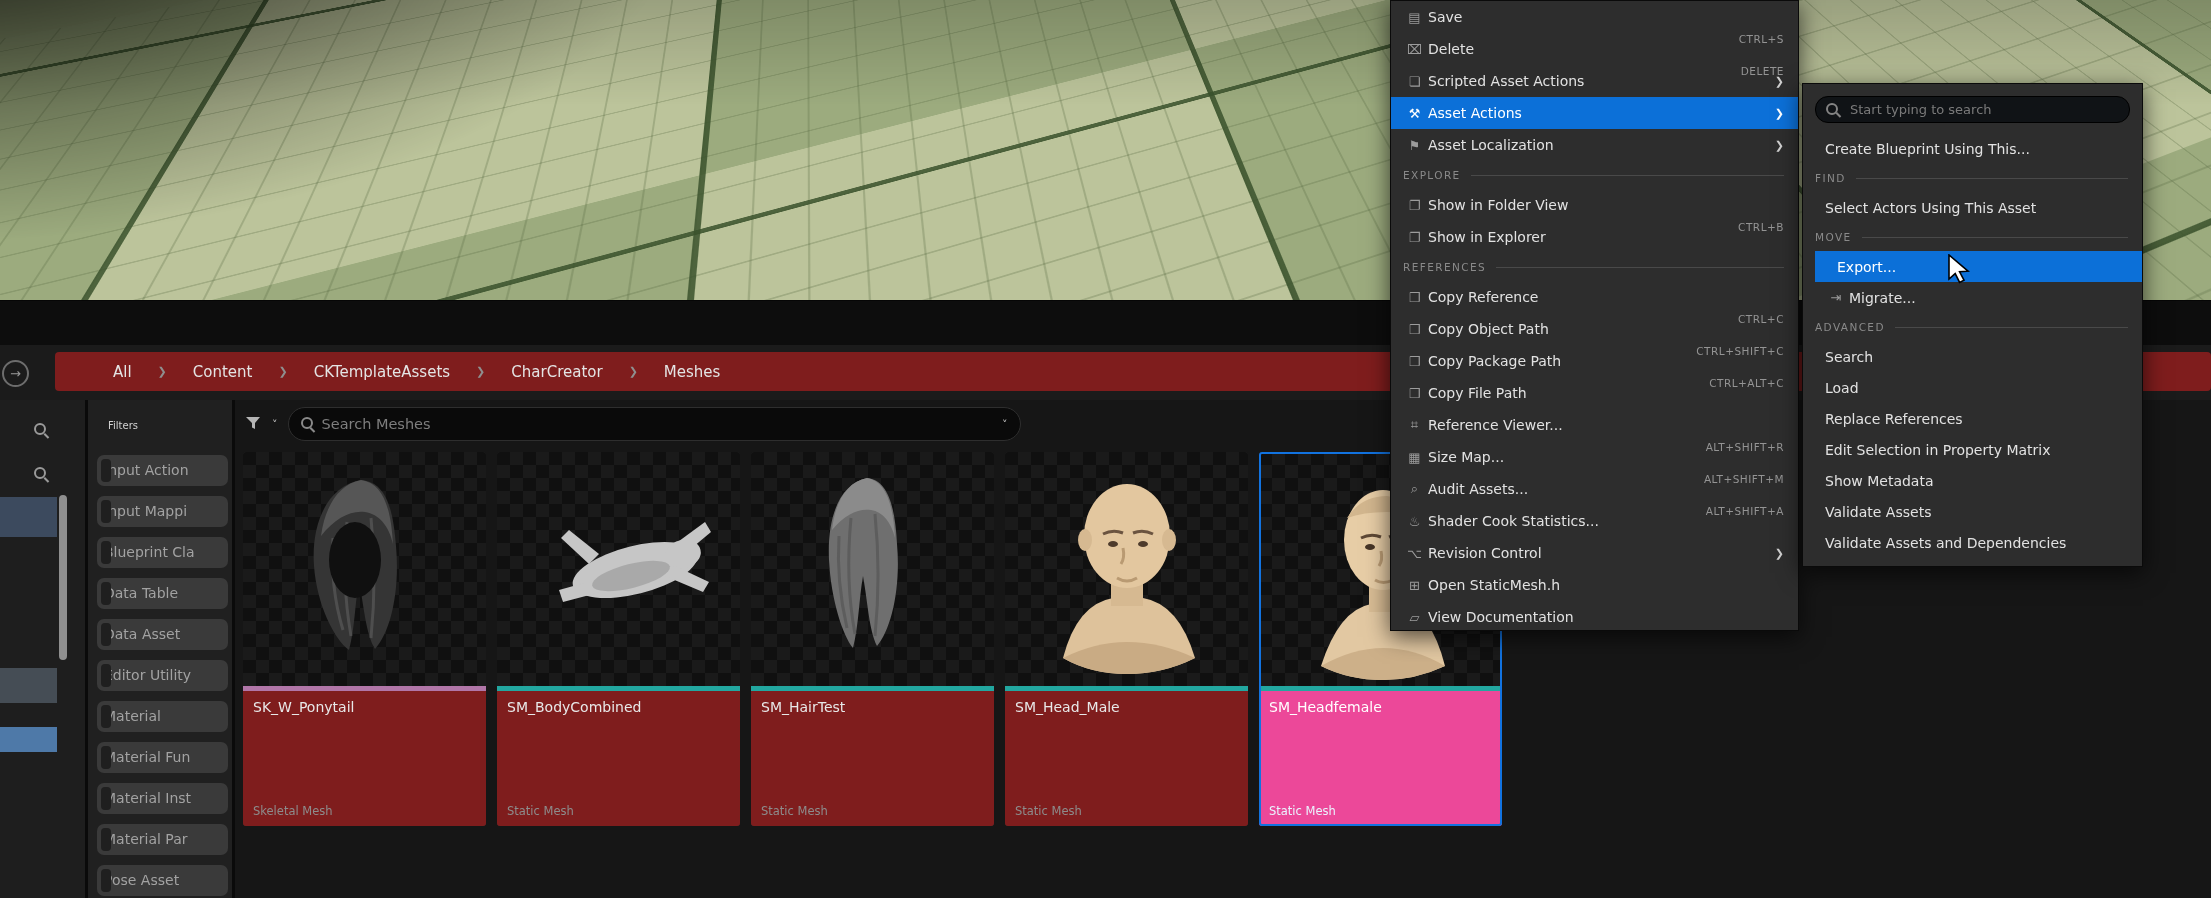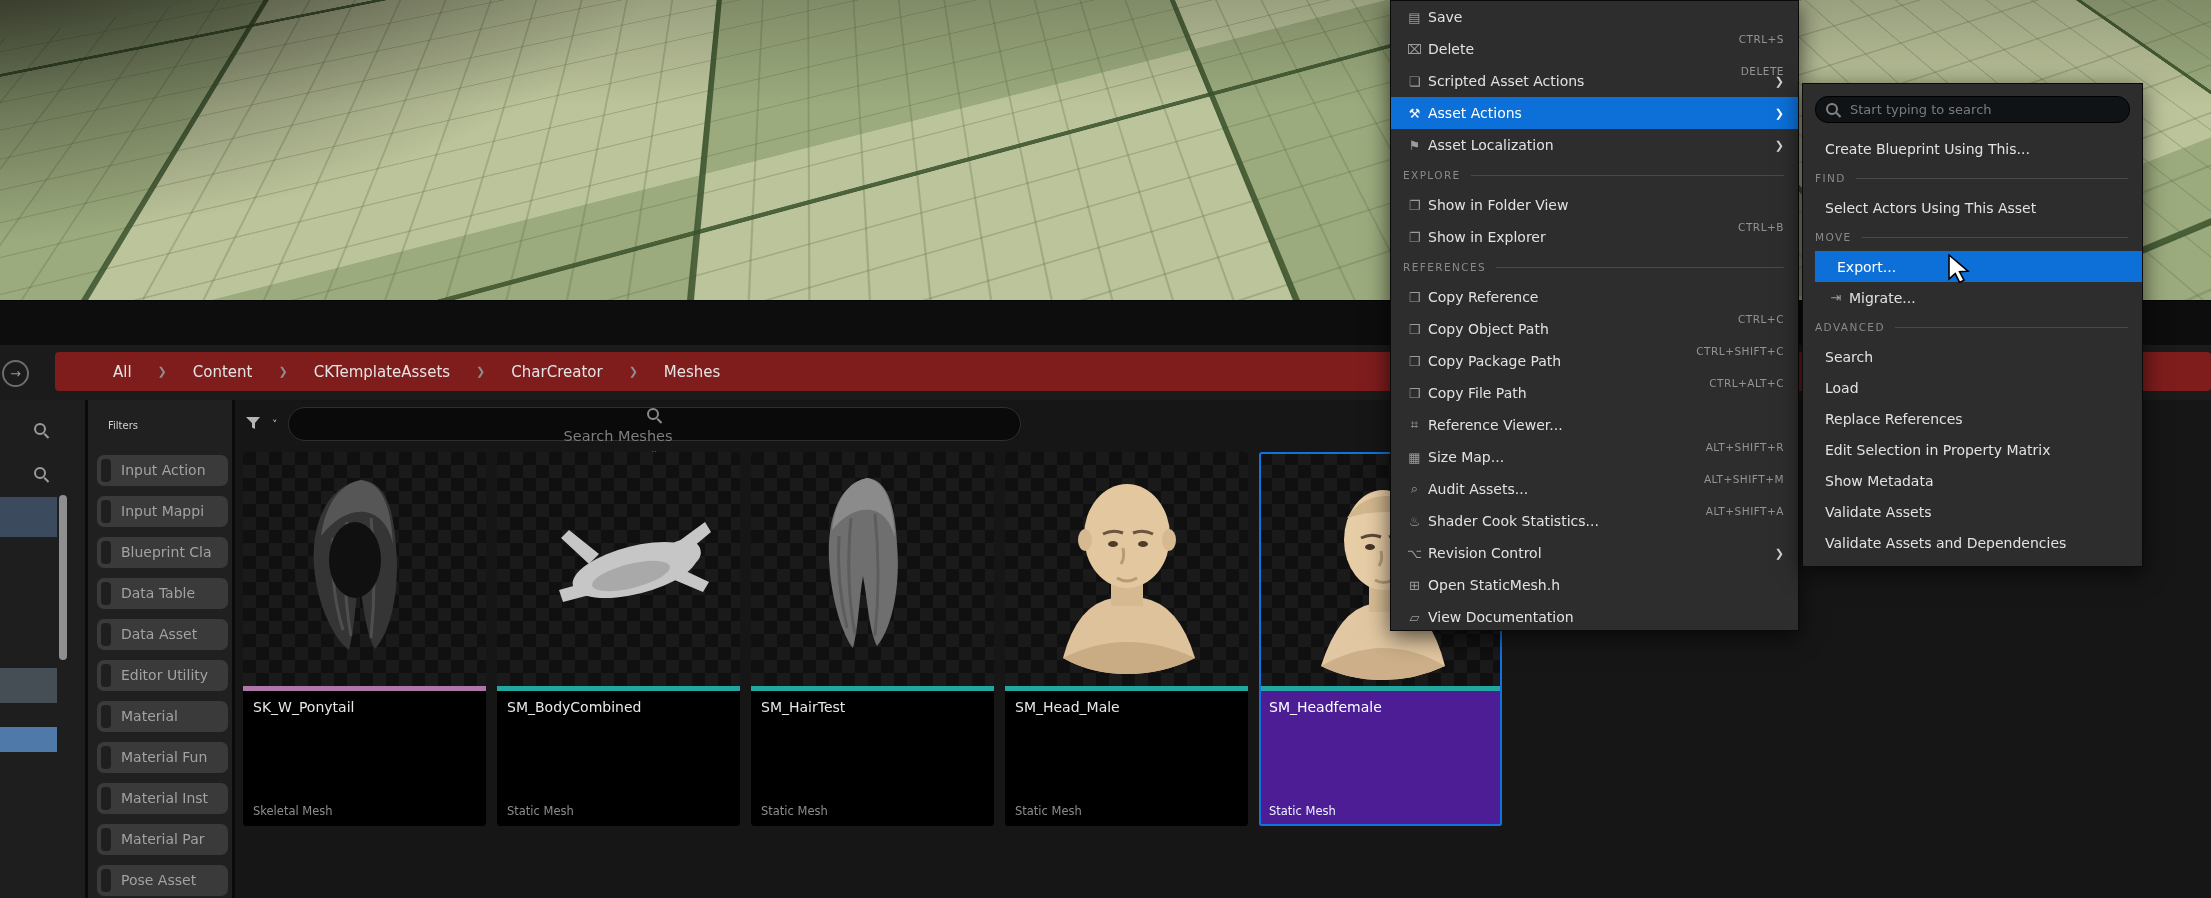--- a/index.html
+++ b/index.html
@@ -36,50 +36,50 @@
   .main{position:absolute;left:0;top:400px;width:2211px;height:498px;background:#161616;}
   .left-rail{position:absolute;left:0;top:0;width:85px;height:498px;background:#1e1e1e;border-right:3px solid #0a0a0a;}
   .rail-row{position:absolute;left:0;width:82px;height:44px;display:flex;align-items:center;justify-content:center;color:#9a9a9a;}
   .rail-item{position:absolute;left:0;width:57px;}
   .rail-scroll{position:absolute;left:59px;top:95px;width:8px;height:165px;background:#8f8f8f;border-radius:4px;}
 
   .filters-col{position:absolute;left:88px;top:0;width:144px;height:498px;background:#202020;border-right:3px solid #0a0a0a;}
   .filters-title{position:absolute;left:20px;top:20px;font-size:10px;font-weight:normal;color:#d2d2d2;}
   .pills{position:absolute;left:9px;top:55px;display:flex;flex-direction:column;gap:10px;}
   .pill{position:relative;width:131px;height:31px;background:#3a3a3a;border-radius:7px;
-        color:#a2a2a2;font-size:14px;line-height:31px;padding-left:24px;box-sizing:border-box;
+        color:#a2a2a2;font-size:14px;line-height:31px;padding-left:7px;box-sizing:border-box;
         white-space:nowrap;overflow:hidden;}
   .pill::before{content:'';position:absolute;left:4px;top:4px;width:10px;height:23px;background:#1f1f1f;border-radius:4px;}
 
   .search-row{position:absolute;left:245px;top:4px;height:40px;display:flex;align-items:center;gap:10px;color:#b5b5b5;}
   .search-box{display:flex;align-items:center;gap:5px;width:707px;height:32px;background:#0a0a0a;
-              border:1px solid #2e2e2e;border-radius:17px;padding:0 12px;color:#8a8a8a;flex-direction:column;}
+              border:1px solid #2e2e2e;border-radius:17px;padding:0 12px;color:#8a8a8a;}
   .search-box input{flex:1;background:transparent;border:0;outline:0;color:#bbb;font-size:14.5px;font-family:inherit;}
   .search-box input::placeholder{color:#7e7e7e;}
   .chev{font-size:11px;color:#c0c0c0;}
 
   .mag{position:relative;width:14px;height:14px;flex:none;}
   .mag::before{content:'';position:absolute;left:0;top:0;width:8px;height:8px;border:2px solid currentColor;border-radius:50%;}
   .mag::after{content:'';position:absolute;left:10.5px;top:9.5px;width:5.5px;height:2px;background:currentColor;
               transform:rotate(45deg);transform-origin:0 0;}
 
   
   .tile{position:absolute;top:52px;width:243px;height:374px;background:#2e2e2e;border-radius:3px;overflow:hidden;}
   .thumb{height:234px;background-color:#101010;
          background-image:linear-gradient(45deg,#1a1a1a 25%,transparent 25%,transparent 75%,#1a1a1a 75%),
                           linear-gradient(45deg,#1a1a1a 25%,transparent 25%,transparent 75%,#1a1a1a 75%);
          background-size:26px 26px;background-position:0 0,13px 13px;}
   .cbar{height:5px;}
   .cbar.skeletal{background:#b176a8;}
   .cbar.static{background:#22a7a0;}
-  .tinfo{height:135px;box-sizing:border-box;padding:8px 10px;display:flex;flex-direction:column;justify-content:space-between;background:#000000;}
+  .tinfo{height:135px;box-sizing:border-box;padding:8px 10px;display:flex;flex-direction:column;justify-content:space-between;background:#7f1d1d;}
   .tname{font-size:14px;color:#e8e8e8;}
   .ttype{font-size:11.5px;color:#8d8d8d;}
   .tile.sel{outline:2px solid #1273e0;outline-offset:-2px;}
-  .tile.sel .tinfo{background:#4c1d95;}
+  .tile.sel .tinfo{background:#ec4899;}
   .tile.sel .tname{color:#fff;}
   .tile.sel .ttype{color:#eaf4ff;}
 
   
   .menu{position:absolute;background:#2d2d2d;border:1px solid #0a0a0a;box-shadow:0 6px 22px rgba(0,0,0,.65);box-sizing:border-box;}
   #ctx-menu{left:1390px;top:0;width:409px;height:631px;z-index:6;}
   #sub-menu{left:1802px;top:83px;width:341px;z-index:7;padding:8px 0 8px;}
   .mrow{display:flex;align-items:center;height:32px;padding:0 14px 0 10px;color:#e2e2e2;font-size:14px;}
   .mrow .ic{width:27px;font-size:13px;color:#9c9c9c;text-align:center;flex:none;}
   .mrow .lbl{flex:1;white-space:nowrap;}

